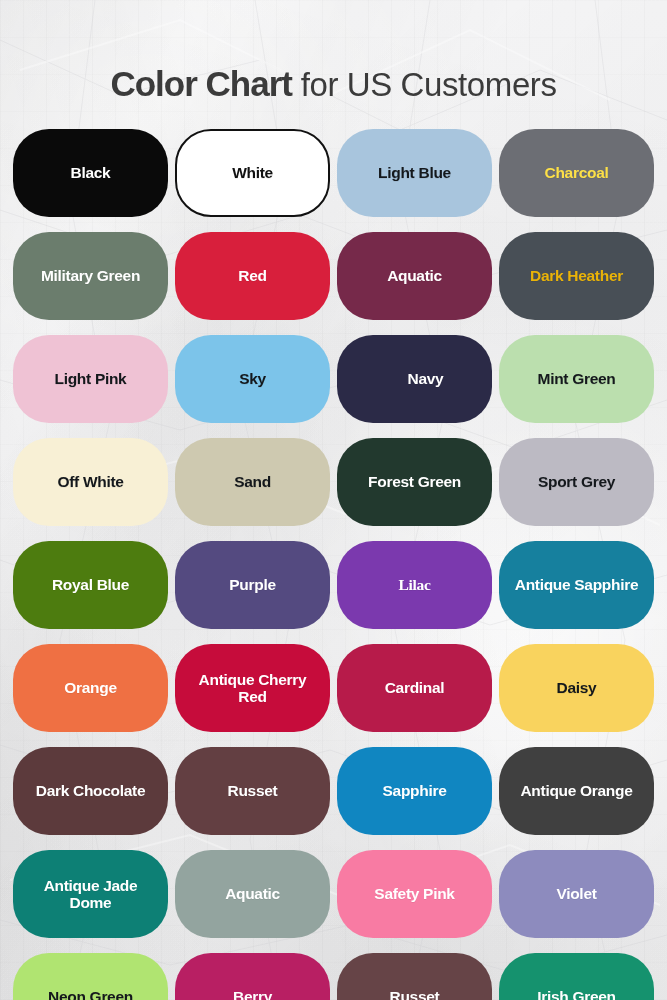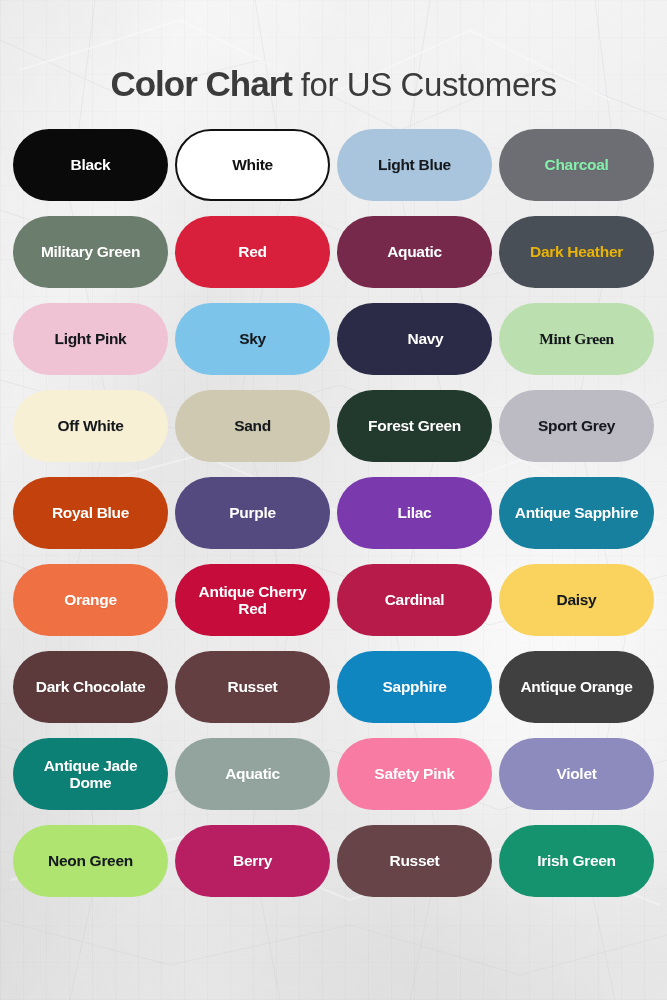--- a/index.html
+++ b/index.html
@@ -74,21 +74,21 @@
     padding: 0;
     width: 647px;
     display: grid;
     grid-template-columns: repeat(4, 155px);
     column-gap: 7px;
     row-gap: 15px;
     justify-content: center;
     margin-top: 28px;
   }
   .swatch {
-    height: 72px;
+    height: 88px;
     border-radius: 36px;
     display: flex;
     align-items: center;
     justify-content: center;
     text-align: center;
     box-sizing: border-box;
     padding: 4px 10px;
   }
   .swatch-label {
     font-size: 15.5px;
@@ -136,21 +136,21 @@
       <div class="swatch" style="background-color: rgb(10, 10, 10);">
         <span class="swatch-label" style="color: rgb(255, 255, 255);">Black</span>
       </div>
       <div class="swatch outlined" style="background-color: rgb(255, 255, 255);">
         <span class="swatch-label" style="color: rgb(17, 17, 17);">White</span>
       </div>
       <div class="swatch" style="background-color: rgb(168, 197, 221);">
         <span class="swatch-label" style="color: rgb(20, 24, 28);">Light Blue</span>
       </div>
       <div class="swatch" style="background-color: rgb(108, 110, 116);">
-        <span class="swatch-label" style="color: #86efac;">Charcoal</span>
+        <span class="swatch-label" style="color: #fde047;">Charcoal</span>
       </div>
       <div class="swatch" style="background-color: rgb(107, 125, 109);">
         <span class="swatch-label" style="color: rgb(255, 255, 255);">Military Green</span>
       </div>
       <div class="swatch" style="background-color: rgb(216, 31, 60);">
         <span class="swatch-label" style="color: rgb(255, 255, 255);">Red</span>
       </div>
       <div class="swatch" style="background-color: rgb(118, 41, 74);">
         <span class="swatch-label" style="color: rgb(255, 255, 255);">Aquatic</span>
       </div>
@@ -159,42 +159,42 @@
       </div>
       <div class="swatch" style="background-color: rgb(239, 194, 212);">
         <span class="swatch-label" style="color: rgb(20, 24, 28); text-align: center;">Light Pink</span>
       </div>
       <div class="swatch" style="background-color: rgb(124, 196, 234);">
         <span class="swatch-label" style="color: rgb(20, 24, 28);">Sky</span>
       </div>
       <div class="swatch" style="background-color: rgb(43, 42, 71);">
         <span class="swatch-label" style="color: rgb(255, 255, 255); padding-left: 22px;">Navy</span>
       </div>
-      <div class="swatch" style="background-color: rgb(187, 223, 174); font-family: Liberation Serif, serif;">
+      <div class="swatch" style="background-color: rgb(187, 223, 174);">
         <span class="swatch-label" style="color: rgb(20, 24, 28);">Mint Green</span>
       </div>
       <div class="swatch" style="background-color: rgb(248, 240, 213);">
         <span class="swatch-label" style="color: rgb(20, 24, 28);">Off White</span>
       </div>
       <div class="swatch" style="background-color: rgb(206, 201, 176);">
         <span class="swatch-label" style="color: rgb(20, 24, 28);">Sand</span>
       </div>
       <div class="swatch" style="background-color: rgb(34, 57, 46);">
         <span class="swatch-label" style="color: rgb(255, 255, 255);">Forest Green</span>
       </div>
       <div class="swatch" style="background-color: rgb(188, 186, 195);">
         <span class="swatch-label" style="color: rgb(20, 24, 28);">Sport Grey</span>
       </div>
-      <div class="swatch" style="background-color: #c2410c; text-align: right;">
+      <div class="swatch" style="background-color: #4d7c0f; text-align: right;">
         <span class="swatch-label" style="color: rgb(255, 255, 255);">Royal Blue</span>
       </div>
       <div class="swatch" style="background-color: rgb(84, 74, 128);">
         <span class="swatch-label" style="color: rgb(255, 255, 255);">Purple</span>
       </div>
-      <div class="swatch" style="background-color: rgb(123, 57, 174);">
+      <div class="swatch" style="background-color: rgb(123, 57, 174); font-family: Liberation Serif, serif;">
         <span class="swatch-label" style="color: rgb(255, 255, 255);">Lilac</span>
       </div>
       <div class="swatch" style="background-color: rgb(22, 128, 158);">
         <span class="swatch-label" style="color: rgb(255, 255, 255);">Antique Sapphire</span>
       </div>
       <div class="swatch" style="background-color: rgb(239, 112, 67);">
         <span class="swatch-label" style="color: rgb(255, 255, 255);">Orange</span>
       </div>
       <div class="swatch" style="background-color: rgb(198, 12, 59);">
         <span class="swatch-label" style="color: rgb(255, 255, 255);">Antique Cherry Red</span>

